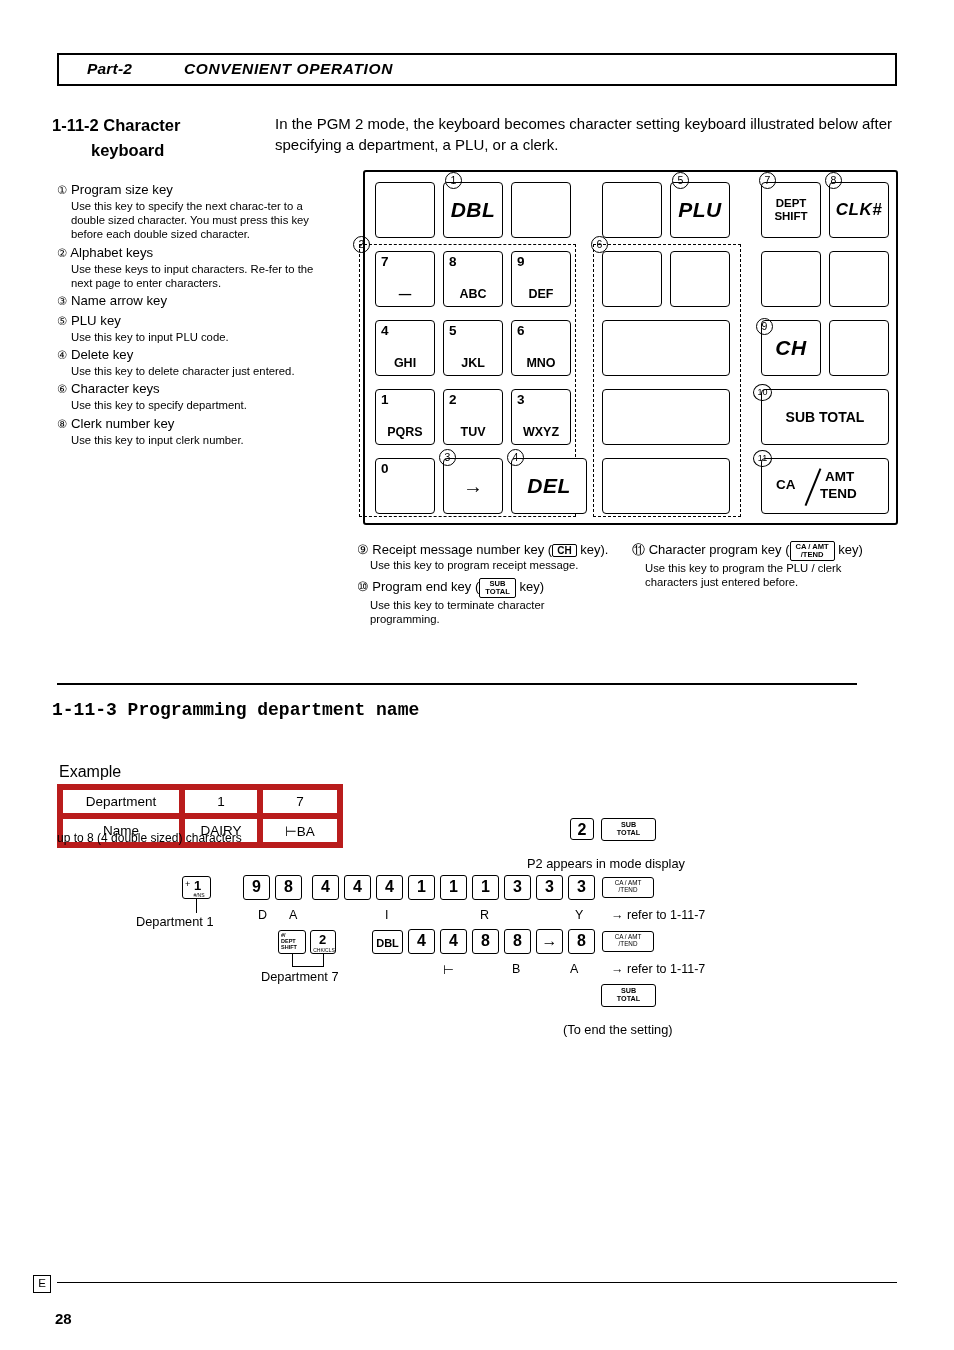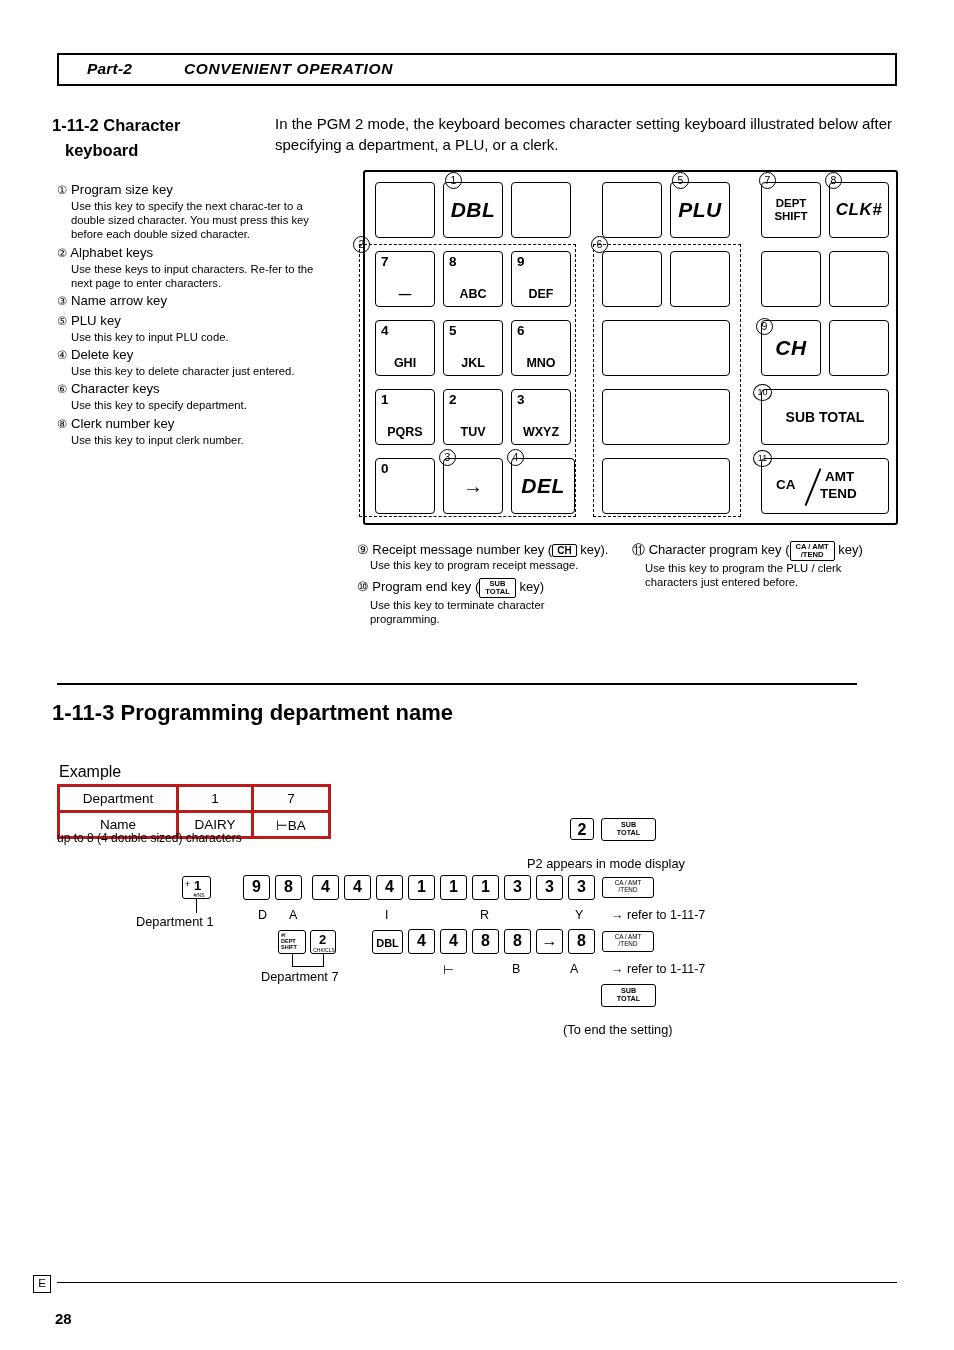--- a/index.html
+++ b/index.html
@@ -26,21 +26,21 @@
   .hdr .title{
     position:absolute;left:125px;top:5px;
     font-weight:bold;font-style:italic;font-size:15.5px;letter-spacing:.6px;
   }
 
   
   .sec-title{
     position:absolute;font-weight:bold;font-size:16.5px;
   }
   #s1112a{left:52px;top:116px;}
-  #s1112b{left:65px;top:141px;}
+  #s1112b{left:91px;top:141px;}
 
   .intro{
     position:absolute;left:275px;top:113px;width:625px;
     font-size:15px;line-height:21px;
   }
 
   
   .legend{position:absolute;left:57px;top:181px;width:280px;}
   .legend .item{margin-bottom:2px;}
   .legend .lt{font-size:13.2px;line-height:17px;}
@@ -88,29 +88,29 @@
   .dash{position:absolute;border:1.4px dashed #000;box-sizing:border-box;}
   .callout{position:absolute;font-size:12.5px;}
   .callout .c{
     display:inline-block;border:1.1px solid #000;border-radius:50%;
     width:15px;height:15px;line-height:14px;text-align:center;font-size:10.5px;
   }
 
   
   .rule{position:absolute;left:57px;height:2px;background:#000;}
 
-  #s1113{position:absolute;left:52px;top:700px;font-weight:bold;font-size:22px;}
+  #s1113{position:absolute;left:52px;top:700px;font-weight:bold;font-size:18px;font-family:Liberation Mono, monospace;}
 
   .example-label{position:absolute;left:59px;top:763px;font-size:16px;}
 
   table.ex{
     position:absolute;left:57px;top:784px;border-collapse:collapse;
   }
   table.ex td{
-    border:3px solid #b91c1c;font-size:13.5px;text-align:center;padding:2px 6px;height:19px;
+    border:6px solid #b91c1c;font-size:13.5px;text-align:center;padding:2px 6px;height:19px;
   }
   table.ex td.lbl{width:104px;}
   table.ex td.c1{width:60px;}
   table.ex td.c2{width:62px;}
   .upto{position:absolute;left:57px;top:831px;font-size:12px;}
 
   
   .seqkey{
     position:absolute;border:1.4px solid #000;border-radius:3px;background:#fff;
     box-sizing:border-box;text-align:center;
@@ -251,21 +251,21 @@
     <div class="key" style="left:396px;top:217px;width:128px;height:56px;">
       <div class="ctr" style="font-size:14px;">SUB TOTAL</div>
     </div>
 
     <div class="key" style="left:10px;top:286px;width:60px;height:56px;">
       <div class="numtl">0</div>
     </div>
     <div class="key" style="left:78px;top:286px;width:60px;height:56px;">
       <div class="arrow">→</div>
     </div>
-    <div class="key" style="left:146px;top:286px;width:64px;height:56px;">
+    <div class="key" style="left:146px;top:286px;width:76px;height:56px;">
       <div class="big">DEL</div>
     </div>
     <div class="key" style="left:237px;top:286px;width:128px;height:56px;"></div>
     <div class="key" style="left:396px;top:286px;width:128px;height:56px;">
       <div style="position:absolute;left:14px;top:18px;font-size:13.5px;font-weight:bold;">CA</div>
       <div style="position:absolute;left:63px;top:10px;font-size:13.5px;font-weight:bold;">AMT</div>
       <div style="position:absolute;left:58px;top:27px;font-size:13.5px;font-weight:bold;">TEND</div>
       <div style="position:absolute;left:50px;top:8px;width:1.5px;height:40px;background:#000;transform:rotate(22deg);"></div>
     </div>
   </div>

